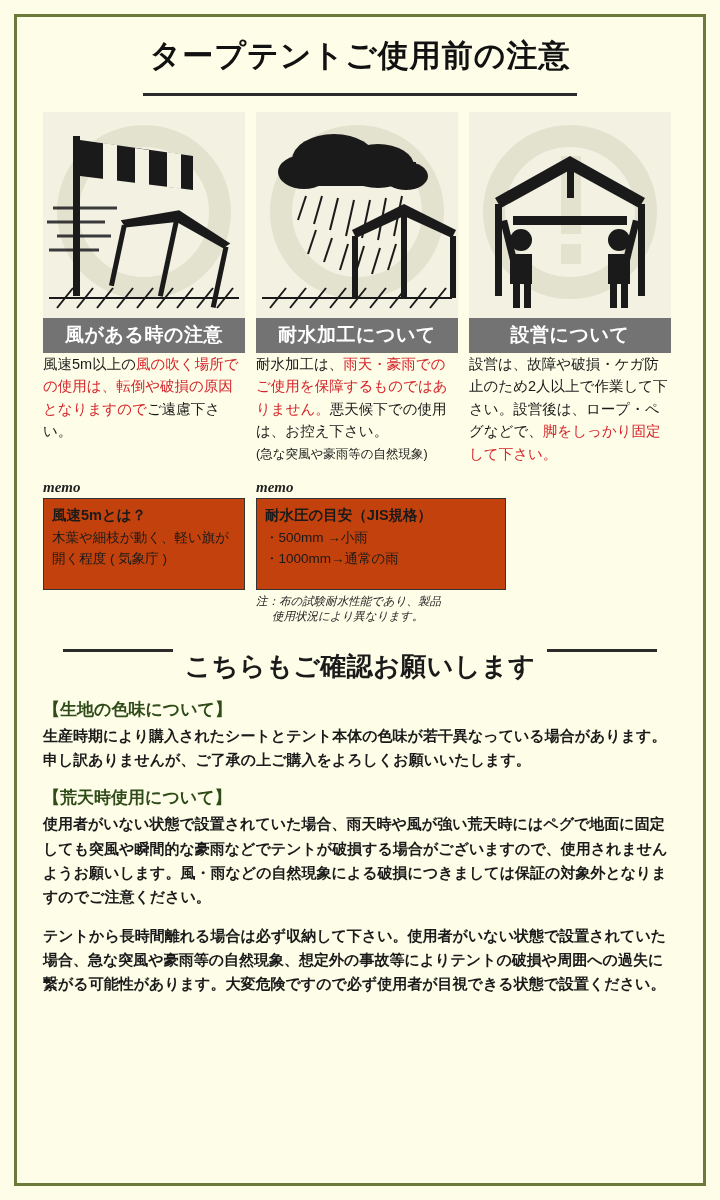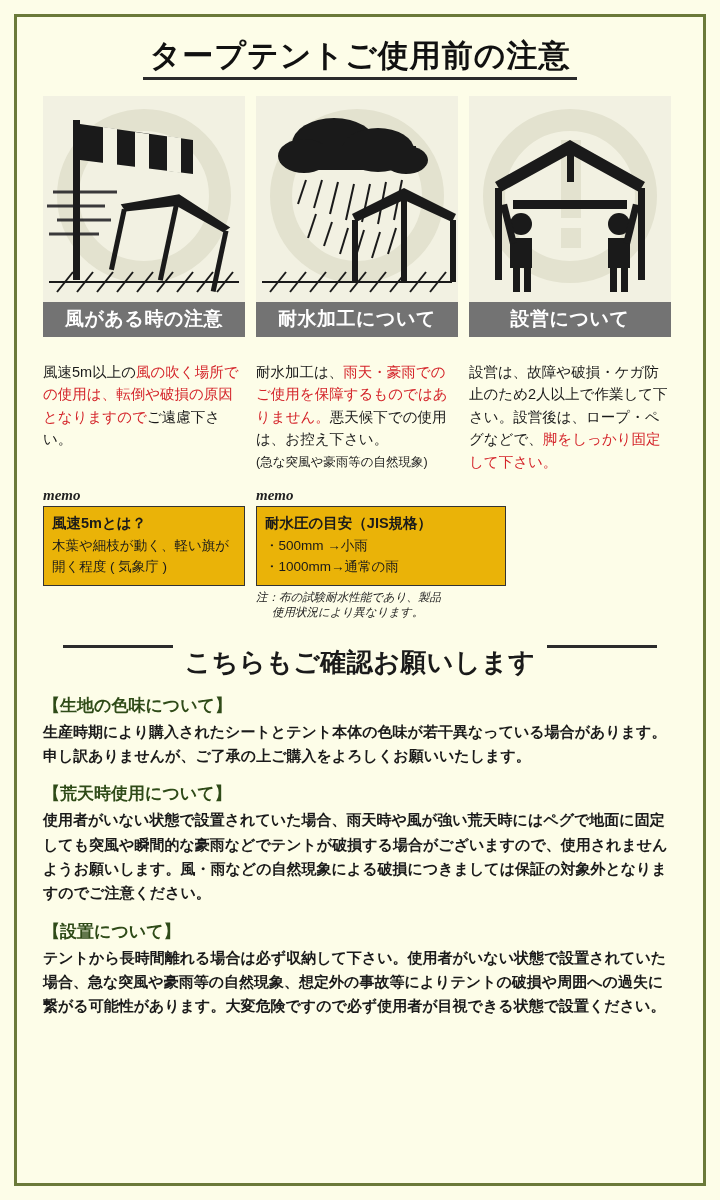--- a/index.html
+++ b/index.html
@@ -36,21 +36,21 @@
     text-align: center;
     position: relative;
     margin-bottom: 16px;
   }
   .main-title {
     display: inline-block;
     font-size: 31px;
     font-weight: bold;
     letter-spacing: 1px;
     color: #111;
-    padding: 0 6px 0 6px;
+    padding: 0 6px 16px 6px;
     border-bottom: 3px solid #2b2b2b;
     text-align: right;
   }
 
   
   .cols {
     display: flex;
     gap: 11px;
   }
   .col {
@@ -70,21 +70,21 @@
     color: #ffffff;
     font-size: 19px;
     font-weight: bold;
     text-align: center;
     padding: 4px 0 5px 0;
     letter-spacing: 0.5px;
   }
   .col-body {
     font-size: 14.5px;
     line-height: 1.55;
-    margin-top: 24px;
+    margin-top: 0;
     color: #1a1a1a;
   }
   .col-body .red { color: #d4242a; }
   .col-body .small {
     font-size: 12.5px;
     display: block;
     margin-top: 2px;
   }
 
   
@@ -98,22 +98,22 @@
   .memo-label {
     font-style: italic;
     font-size: 15px;
     font-weight: bold;
     color: #222;
     margin-bottom: 2px;
     font-family: "Liberation Serif", "DejaVu Serif", serif;
   }
   .memo-box {
     border: 1px solid #333;
-    padding: 7px 8px 8px 8px;
-    background: #eab308;
+    padding: 7px 8px 20px 8px;
+    background: #c2410c;
   }
   .memo-title {
     font-size: 14.5px;
     font-weight: bold;
     margin-bottom: 3px;
   }
   .memo-text {
     font-size: 13.5px;
     line-height: 1.5;
   }
@@ -353,18 +353,17 @@
       <div class="block-head">【生地の色味について】</div>
       <div class="block-text">生産時期により購入されたシートとテント本体の色味が若干異なっている場合があります。申し訳ありませんが、ご了承の上ご購入をよろしくお願いいたします。</div>
     </div>
 
     <div class="block">
       <div class="block-head">【荒天時使用について】</div>
       <div class="block-text">使用者がいない状態で設置されていた場合、雨天時や風が強い荒天時にはペグで地面に固定しても突風や瞬間的な豪雨などでテントが破損する場合がございますので、使用されませんようお願いします。風・雨などの自然現象による破損につきましては保証の対象外となりますのでご注意ください。</div>
     </div>
 
     <div class="block">
-      <div class="block-head">【設置について】</div>
       <div class="block-text">テントから長時間離れる場合は必ず収納して下さい。使用者がいない状態で設置されていた場合、急な突風や豪雨等の自然現象、想定外の事故等によりテントの破損や周囲への過失に繋がる可能性があります。大変危険ですので必ず使用者が目視できる状態で設置ください。</div>
     </div>
 
   </div>
 </div>
 
 </body></html>

